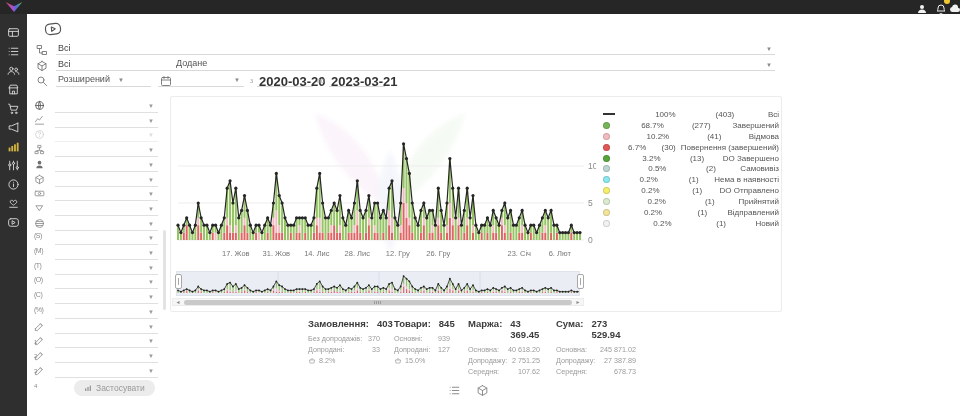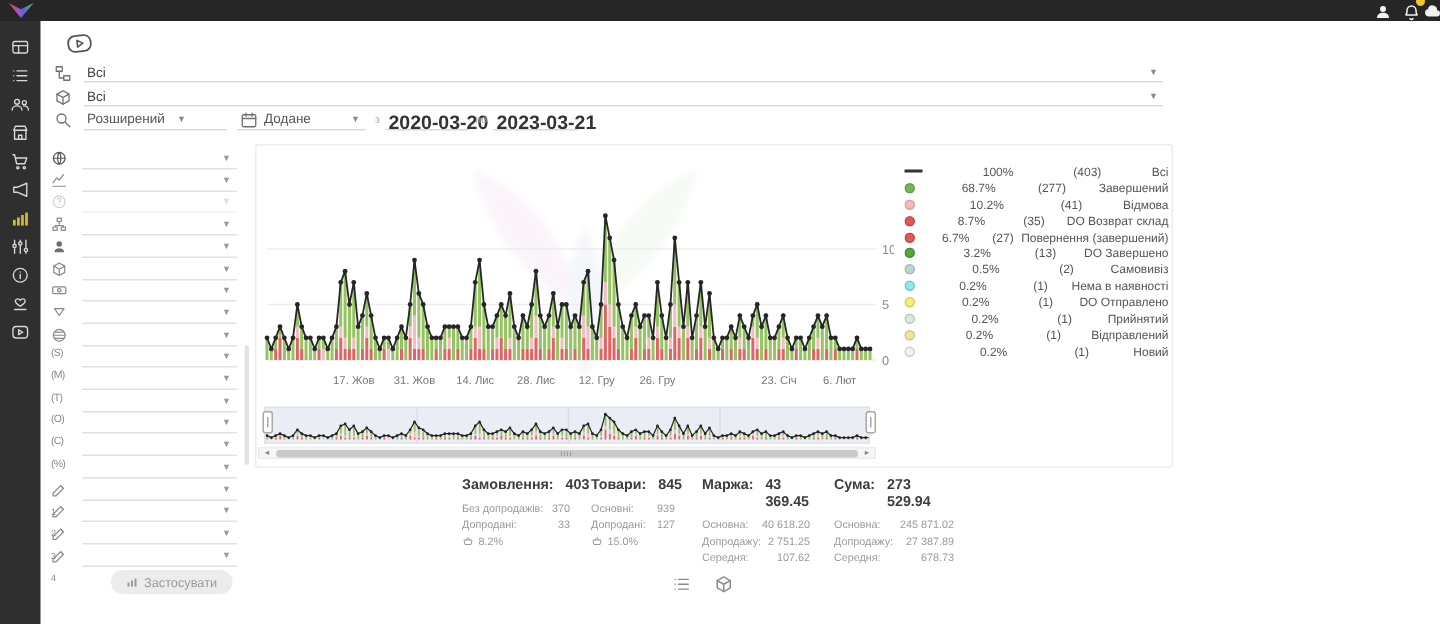--- a/index.html
+++ b/index.html
@@ -207,21 +207,21 @@
   <span class="f-text" style="left:58px;top:74px;color:#555">Розширений</span>
   <span class="caret" style="left:118px;top:77px">▼</span>
   <div class="u-line" style="left:56px;top:86px;width:95px"></div>
 
   <div class="f-ic" style="left:160px;top:73px">
     <svg viewBox="0 0 24 24">
         <rect x="3" y="5" width="18" height="16" rx="2"></rect>
         <path d="M3 10h18M8 3v4M16 3v4"></path>
       </svg>
   </div>
-  <span class="f-text" style="left:176px;top:74px;color:#555">Додане</span>
+  <span class="f-text" style="left:176px;top:58px;color:#555">Додане</span>
   <span class="caret" style="left:234px;top:77px">▼</span>
   <div class="u-line" style="left:158px;top:86px;width:86px"></div>
 
   <span class="lbl-sm" style="left:250px;top:77px">з</span>
   <span class="f-date" style="left:259px;top:74px">2020-03-20</span>
   <div class="u-line" style="left:257px;top:86px;width:56px"></div>
   <span class="lbl-sm" style="left:317px;top:77px">по</span>
   <span class="f-date" style="left:331px;top:74px">2023-03-21</span>
   <div class="u-line" style="left:329px;top:86px;width:56px"></div>
 
@@ -813,30 +813,22 @@
           <span class="lg-dot" style="background:#f4bac1"></span>
         </span>
         <span class="lg-pct">10.2%</span>
         <span class="lg-cnt">(41)</span>
         <span class="lg-lbl">Відмова</span>
       </div>
       <div class="lg-row">
         <span class="lg-mark">
           <span class="lg-dot" style="background:#e25757"></span>
         </span>
-        <span class="lg-pct">8.7%</span>
-        <span class="lg-cnt">(35)</span>
-        <span class="lg-lbl">DO Возврат склад</span>
-      </div>
-      <div class="lg-row">
-        <span class="lg-mark">
-          <span class="lg-dot" style="background:#e25757"></span>
-        </span>
         <span class="lg-pct">6.7%</span>
-        <span class="lg-cnt">(27)</span>
+        <span class="lg-cnt">(30)</span>
         <span class="lg-lbl">Повернення (завершений)</span>
       </div>
       <div class="lg-row">
         <span class="lg-mark">
           <span class="lg-dot" style="background:#58a53c"></span>
         </span>
         <span class="lg-pct">3.2%</span>
         <span class="lg-cnt">(13)</span>
         <span class="lg-lbl">DO Завершено</span>
       </div>

